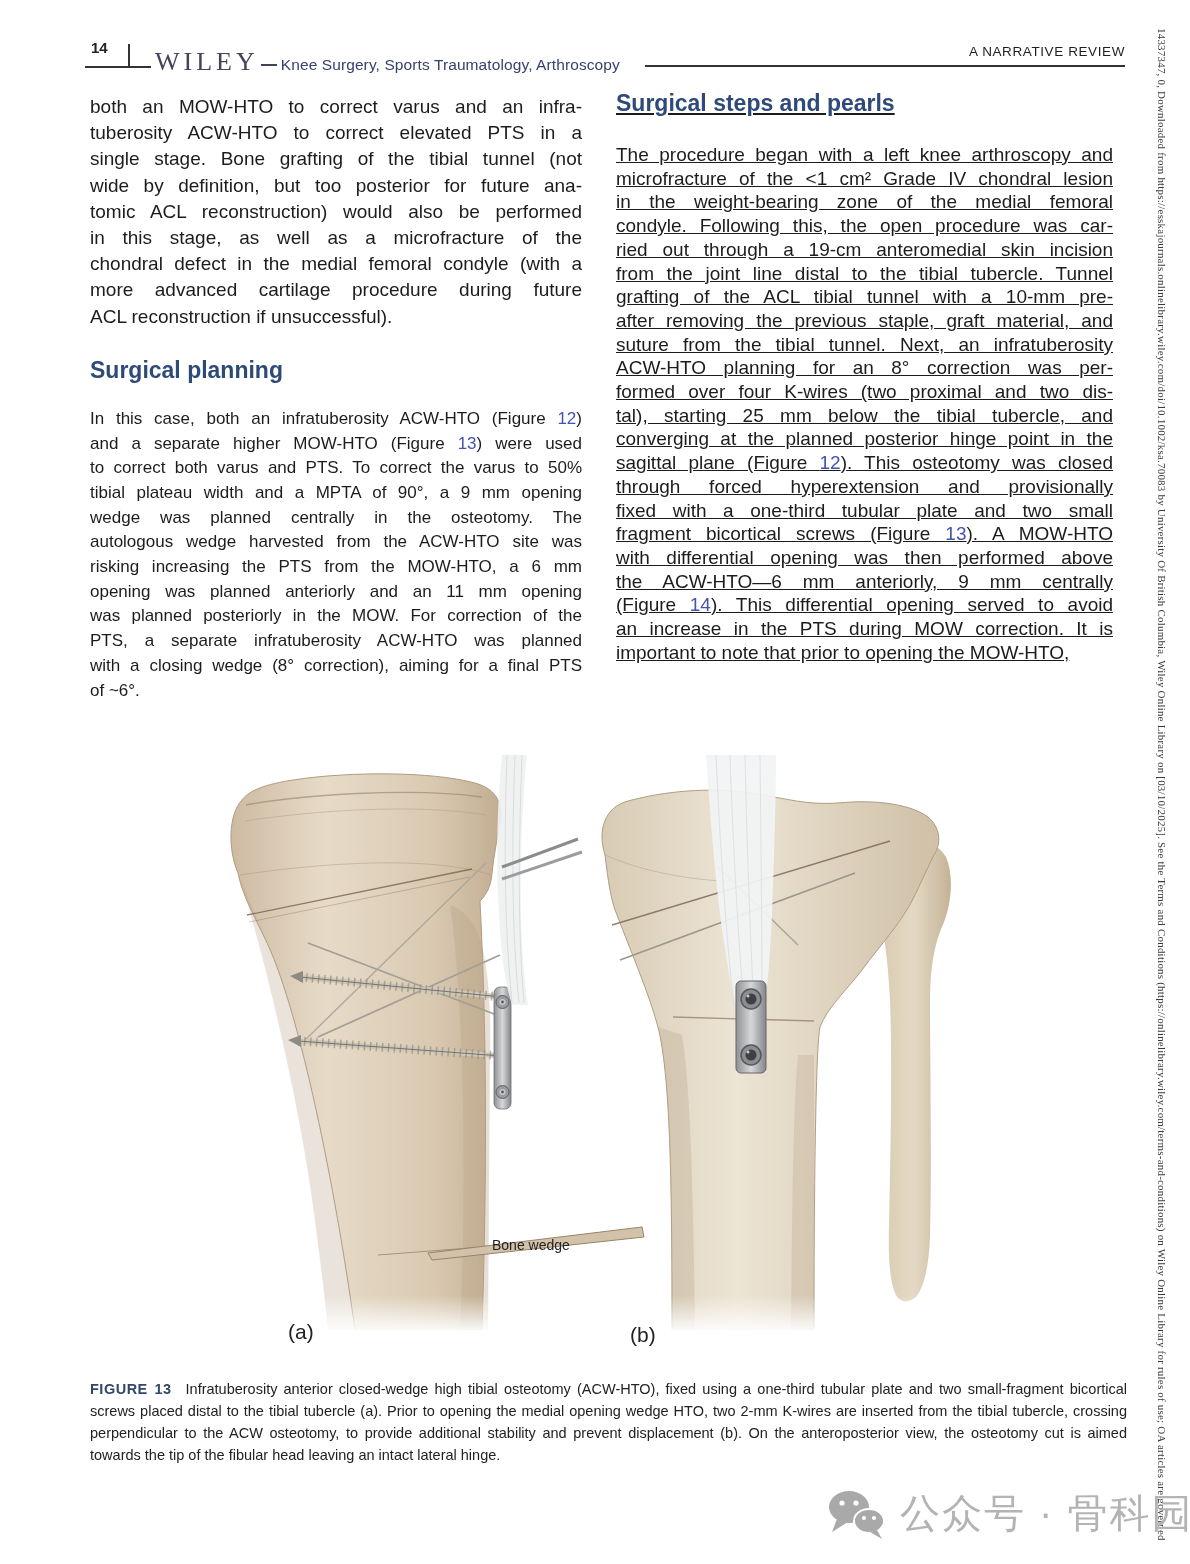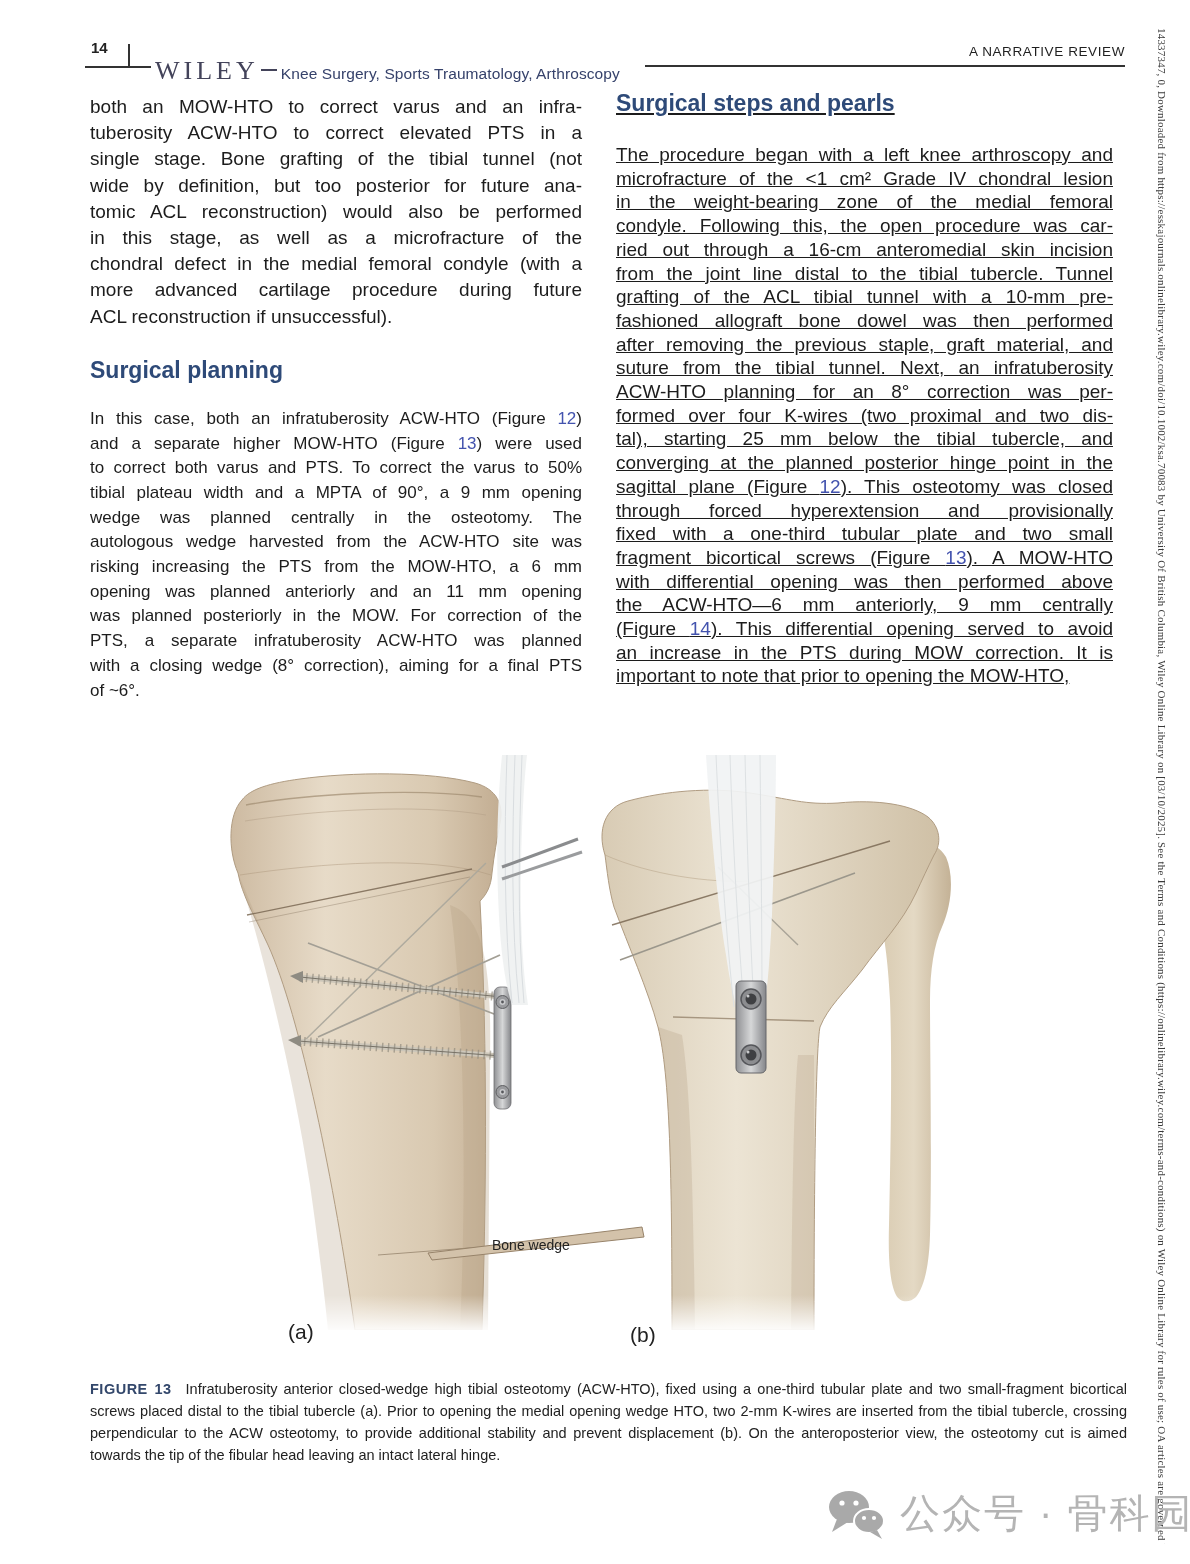--- a/index.html
+++ b/index.html
@@ -4,21 +4,21 @@
 <style>
   html,body{margin:0;padding:0;background:#fff;}
   .page{position:relative;width:1190px;height:1564px;background:#ffffff;overflow:hidden;
         font-family:"Liberation Sans",sans-serif;color:#1c1c1c;}
 
   
   .pageno{position:absolute;left:91px;top:39px;font-size:15px;font-weight:bold;color:#222;}
   .hline-short{position:absolute;left:85px;top:66px;width:66px;height:2px;background:#333;}
   .vtick{position:absolute;left:128px;top:44px;width:2px;height:24px;background:#333;}
   .brandrow{position:absolute;left:155px;top:47px;display:flex;align-items:baseline;}
-  .brand{font-family:"Liberation Serif",serif;font-size:26px;letter-spacing:4px;color:#43435a;margin-top:9px;}
+  .brand{font-family:"Liberation Serif",serif;font-size:26px;letter-spacing:4px;color:#43435a;}
   .brand-dash{width:16px;height:2px;background:#43435a;align-self:center;margin:6px 4px 0 2px;}
   .journal{font-size:15.5px;color:#36426b;letter-spacing:0.1px;}
   .hline-long{position:absolute;left:645px;top:65px;width:480px;height:1.5px;background:#333;}
   .review-type{position:absolute;right:65px;top:44px;font-size:13.5px;letter-spacing:0.6px;color:#1f1f1f;}
 
   
   .col{position:absolute;}
   .col-left{left:90px;top:94px;width:492px;}
   .col-right{left:616px;top:90px;width:497px;text-decoration:underline;}
   .tline{text-align:justify;text-align-last:justify;}
@@ -97,24 +97,23 @@
       </div>
   </div>
 
   <div class="col col-right">
     <div class="sec-heading">Surgical steps and pearls</div>
     <div class="para-c">
         <div class="tline"><span>The procedure began with a left knee arthroscopy and</span></div>
         <div class="tline"><span>microfracture of the &lt;1 cm² Grade IV chondral lesion</span></div>
         <div class="tline"><span>in the weight-bearing zone of the medial femoral</span></div>
         <div class="tline"><span>condyle. Following this, the open procedure was car-</span></div>
-        <div class="tline"><span>ried out through a 16-cm anteromedial skin incision</span></div>
+        <div class="tline"><span>ried out through a 19-cm anteromedial skin incision</span></div>
         <div class="tline"><span>from the joint line distal to the tibial tubercle. Tunnel</span></div>
         <div class="tline"><span>grafting of the ACL tibial tunnel with a 10-mm pre-</span></div>
-        <div class="tline"><span>fashioned allograft bone dowel was then performed</span></div>
         <div class="tline"><span>after removing the previous staple, graft material, and</span></div>
         <div class="tline"><span>suture from the tibial tunnel. Next, an infratuberosity</span></div>
         <div class="tline"><span>ACW-HTO planning for an 8° correction was per-</span></div>
         <div class="tline"><span>formed over four K-wires (two proximal and two dis-</span></div>
         <div class="tline"><span>tal), starting 25 mm below the tibial tubercle, and</span></div>
         <div class="tline"><span>converging at the planned posterior hinge point in the</span></div>
         <div class="tline"><span>sagittal plane (Figure </span><span class="figref">12</span><span>). This osteotomy was closed</span></div>
         <div class="tline"><span>through forced hyperextension and provisionally</span></div>
         <div class="tline"><span>fixed with a one-third tubular plate and two small</span></div>
         <div class="tline"><span>fragment bicortical screws (Figure </span><span class="figref">13</span><span>). A MOW-HTO</span></div>

